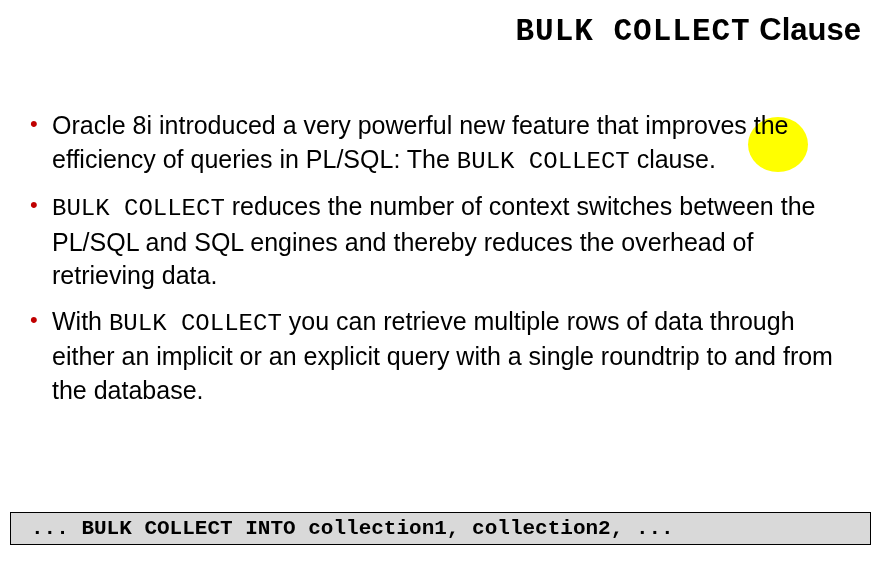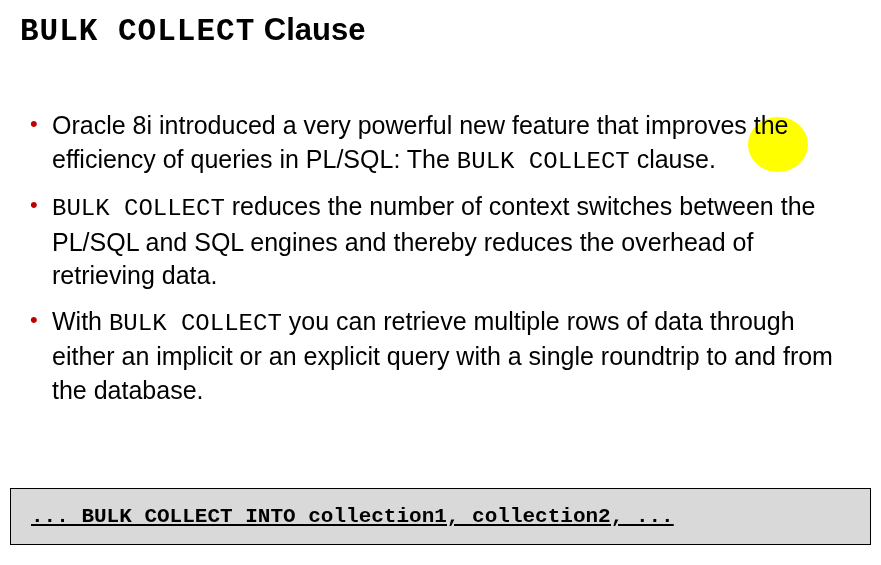--- a/index.html
+++ b/index.html
@@ -5,21 +5,21 @@
     * { margin: 0; padding: 0; box-sizing: border-box; }
     body {
       width: 881px;
       height: 565px;
       background: #fff;
       font-family: Arial, Helvetica, sans-serif;
       padding: 12px 20px;
       position: relative;
     }
     .title {
-      text-align: left;
+      text-align: right;
       font-weight: bold;
       font-size: 31px;
       margin-bottom: 60px;
       font-family: Arial, sans-serif;
     }
     .title .mono {
       font-family: "Courier New", Courier, monospace;
       font-weight: bold;
       letter-spacing: 1px;
     }
@@ -61,25 +61,24 @@
       left: -6px;
       z-index: -1;
     }
     .code-box {
       position: absolute;
       bottom: 20px;
       left: 10px;
       right: 10px;
       border: 1.5px solid #000;
       background: #d9d9d9;
-      padding: 16px 20px;
+      padding: 4px 20px;
       font-family: "Courier New", Courier, monospace;
       font-weight: bold;
       font-size: 21px;
-      text-decoration: underline;
     }
     .content-block {
       position: relative;
       z-index: 0;
     }
   </style>
 </head>
 <body>
 
 <div class="title">

